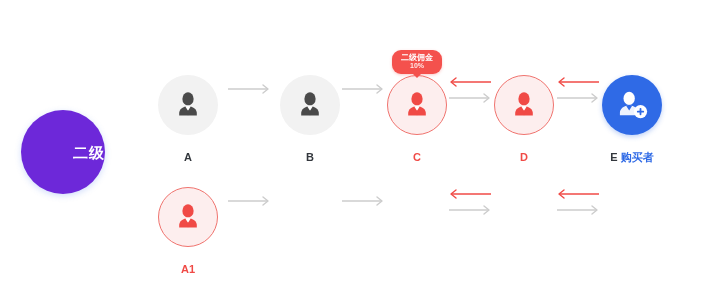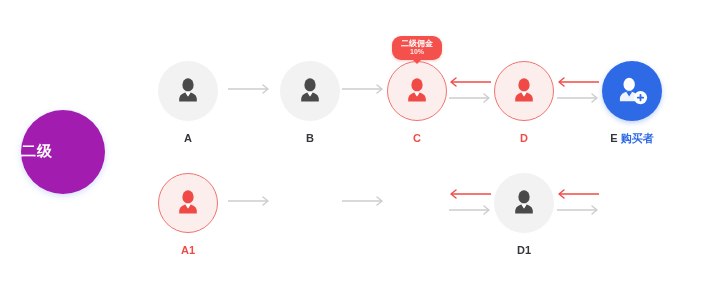--- a/index.html
+++ b/index.html
@@ -20,46 +20,45 @@
   }
 
   
   .level-circle {
     position: absolute;
     left: 21px;
     top: 110px;
     width: 84px;
     height: 84px;
     border-radius: 50%;
-    background: #a21caf;
+    background: #6d28d9;
     display: flex;
     align-items: center;
-    justify-content: flex-start;
+    justify-content: flex-end;
     box-shadow: 0 2px 6px rgba(74,125,240,0.25);
-    font-family: Liberation Mono, monospace;
   }
   .level-circle .level-text {
     color: #ffffff;
     font-size: 15px;
     font-weight: bold;
     letter-spacing: 1px;
     line-height: 1;
   }
 
   
   .node {
     position: absolute;
     width: 76px;
     text-align: center;
     transform: translateX(-38px);
   }
   .node-circle {
     width: 60px;
     height: 60px;
-    margin: 2px auto;
+    margin: 16px auto;
     border-radius: 50%;
     position: relative;
     display: flex;
     align-items: center;
     justify-content: center;
     box-sizing: border-box;
   }
   .node-circle.gray {
     background: #f2f2f2;
     border: 1px solid transparent;
@@ -258,33 +257,20 @@
           <svg width="30" height="30" viewBox="0 0 32 32">
             <ellipse cx="16" cy="9.5" rx="6" ry="7" fill="#f04a46"></ellipse>
             <path d="M16 17.2c-5.2 0-9.4 3.3-9.4 7.4v2.6h18.8v-2.6c0-4.1-4.2-7.4-9.4-7.4z" fill="#f04a46"></path>
             <path d="M13.1 17.6 L16 22.2 L18.9 17.6 L16 16.4 z" fill="#ffffff"></path>
             <path d="M16 21.4 L17.3 23.6 L16 27.2 L14.7 23.6 z" fill="#f04a46"></path>
           </svg>
         </span>
       </div>
       <div class="node-label red">A1</div>
     </div>
-    <div class="node" style="left: 524px; top: 171px;">
-      <div class="node-circle gray">
-        <span class="node-icon">
-          <svg width="30" height="30" viewBox="0 0 32 32">
-            <ellipse cx="16" cy="9.5" rx="6" ry="7" fill="#4a4a4a"></ellipse>
-            <path d="M16 17.2c-5.2 0-9.4 3.3-9.4 7.4v2.6h18.8v-2.6c0-4.1-4.2-7.4-9.4-7.4z" fill="#4a4a4a"></path>
-            <path d="M13.1 17.6 L16 22.2 L18.9 17.6 L16 16.4 z" fill="#ffffff"></path>
-            <path d="M16 21.4 L17.3 23.6 L16 27.2 L14.7 23.6 z" fill="#4a4a4a"></path>
-          </svg>
-        </span>
-      </div>
-      <div class="node-label dark">D1</div>
-    </div>
     <div class="arrow" style="left: 249px; top: 201px;">
       <svg width="46" height="12" viewBox="0 0 46 12">
         <line y1="6" y2="6" stroke="#cccccc" stroke-width="1.4" x1="2" x2="42"></line>
         <polyline fill="none" stroke="#cccccc" stroke-width="1.4" stroke-linecap="round" stroke-linejoin="round" points="37,2 42,6 37,10"></polyline>
       </svg>
     </div>
     <div class="arrow" style="left: 363px; top: 201px;">
       <svg width="46" height="12" viewBox="0 0 46 12">
         <line y1="6" y2="6" stroke="#cccccc" stroke-width="1.4" x1="2" x2="42"></line>
         <polyline fill="none" stroke="#cccccc" stroke-width="1.4" stroke-linecap="round" stroke-linejoin="round" points="37,2 42,6 37,10"></polyline>

